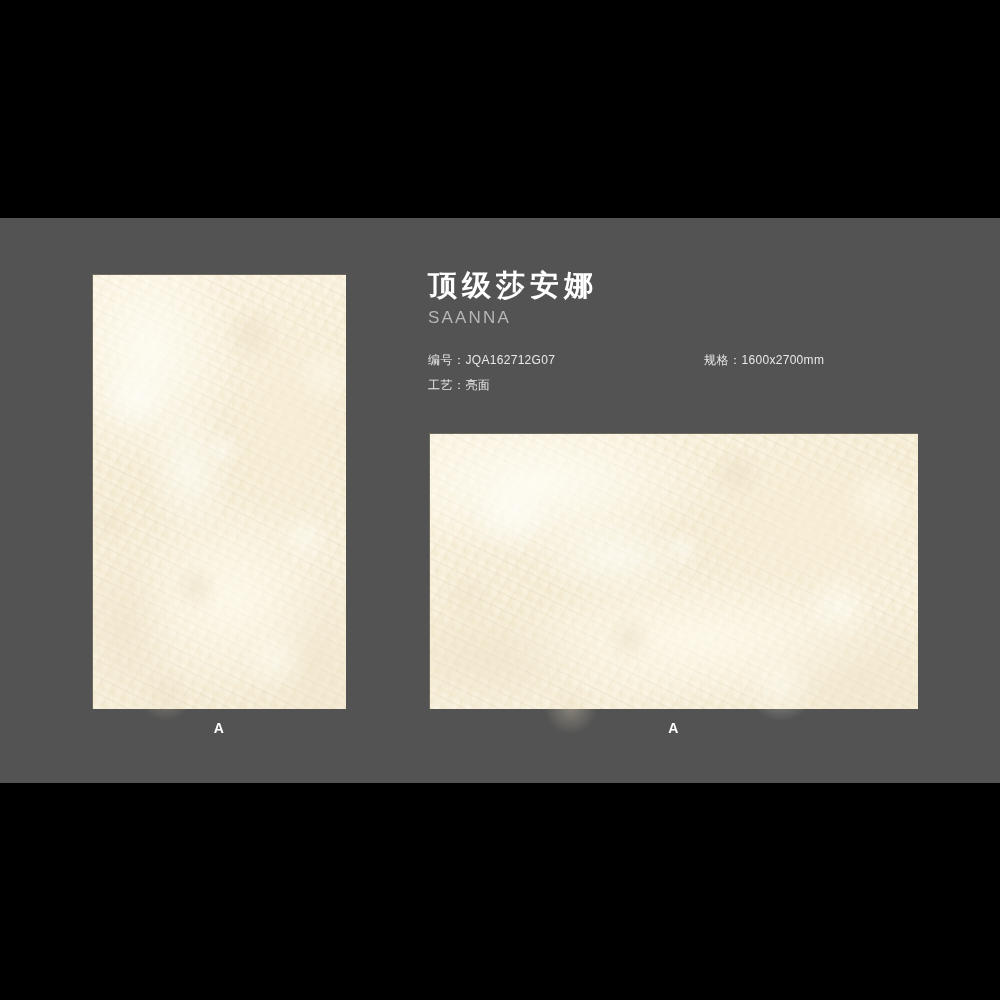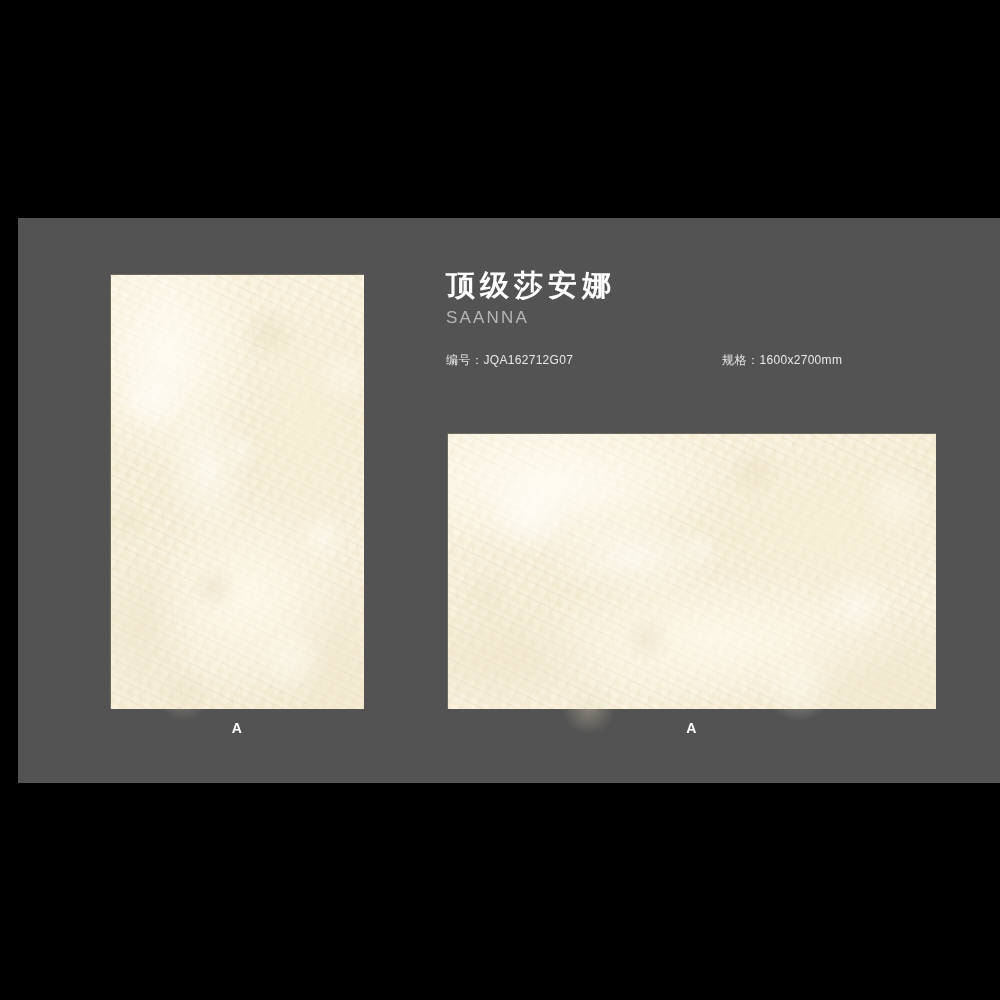--- a/index.html
+++ b/index.html
@@ -12,21 +12,20 @@
     height: 1000px;
     overflow: hidden;
     font-family: "Liberation Sans", "DejaVu Sans", sans-serif;
   }
 
   #stage {
     position: relative;
     width: 876px;
     height: 1000px;
     background: #4c1d95;
-    margin-left: 18px;
   }
 
   
   .letterbox {
     position: absolute;
     left: 0;
     width: 1000px;
     background: #000000;
   }
   .letterbox.top { top: 0; height: 218px; }
@@ -194,17 +193,20 @@
       <div id="title-cn">顶级莎安娜</div>
       <div id="title-en">SAANNA</div>
 
       <div id="specs">
         <div class="spec-cell">
           <span class="spec-label">编号：</span><span class="spec-value">JQA162712G07</span>
         </div>
         <div class="spec-cell">
           <span class="spec-label">规格：</span><span class="spec-value">1600x2700mm</span>
         </div>
+        <div class="spec-cell">
+          <span class="spec-label">工艺：</span><span class="spec-value">亮面</span>
+        </div>
       </div>
     </div>
 
   </div>
 </div>
 
 </body></html>

